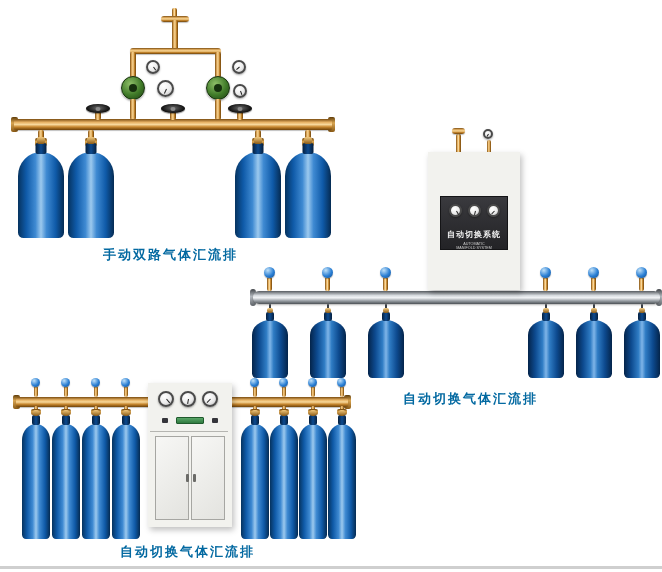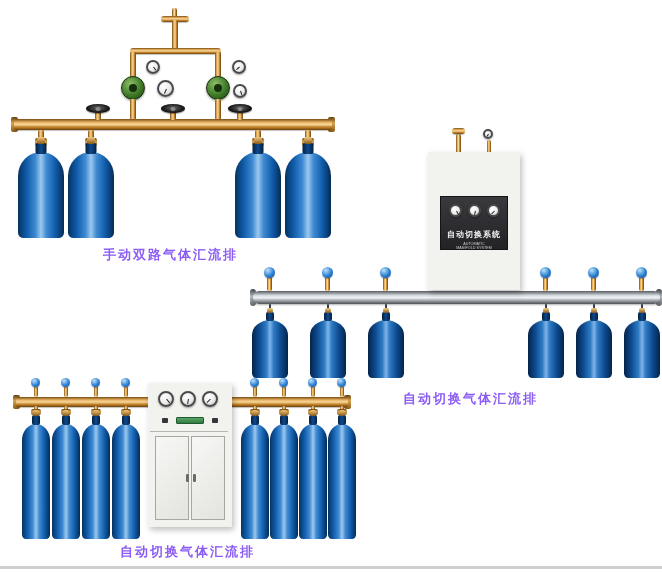--- a/index.html
+++ b/index.html
@@ -44,21 +44,21 @@
 1;box-shadow:2px 3px 6px rgba(0,0,0,.25);}
   .panel-dark{position:absolute;background:linear-gradient(#3a3a3e,#232326);border:1px solid #141416;}
   .panel-title{position:absolute;left:0;right:0;color:#f2f2f2;font-weight:bold;text-align:center;letter-spacing:1px;}
   .panel-sub{position:absolute;left:0;right:0;color:#c9c9c9;text-align:center;transform:scale(.62);}
   .door{position:absolute;background:linear-gradient(135deg,#f7f7f5,#e3e3df);border:1px solid #a6a6a2;}
   .knob{position:absolute;background:#6b6b68;border-radius:1px;}
   .greenbar{position:absolute;background:linear-gradient(#5aa668,#2f7a3f);border:1px solid #1f5a2c;border-radius:1px;}
   .dot{position:absolute;background:#35353a;border-radius:1px;}
   .divider{position:absolute;background:#b5b5b1;}
 
-  .caption{position:absolute;font-size:13px;font-weight:bold;color:#8b5cf6;letter-spacing:2px;white-space:nowrap;}
+  .caption{position:absolute;font-size:13px;font-weight:bold;color:#0369a1;letter-spacing:2px;white-space:nowrap;}
   .bottom-strip{position:absolute;background:#cfcfcf;}
 </style>
 </head>
 <body>
 
 <div class="scene">
 
   <div>
 
     <div class="pipe-v" style="left:172px;top:8px;width:5px;height:10px"></div>

